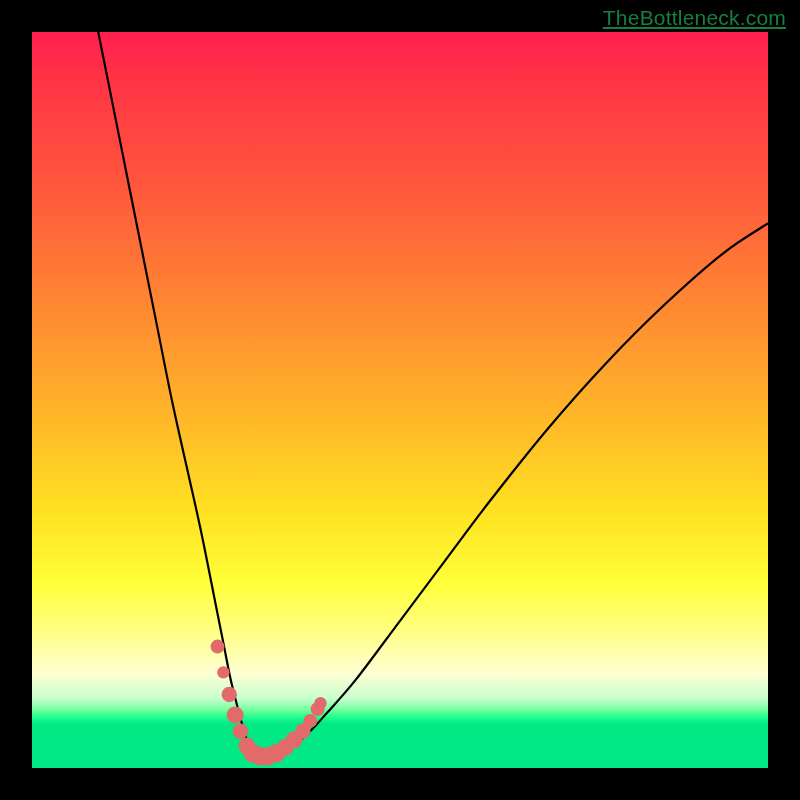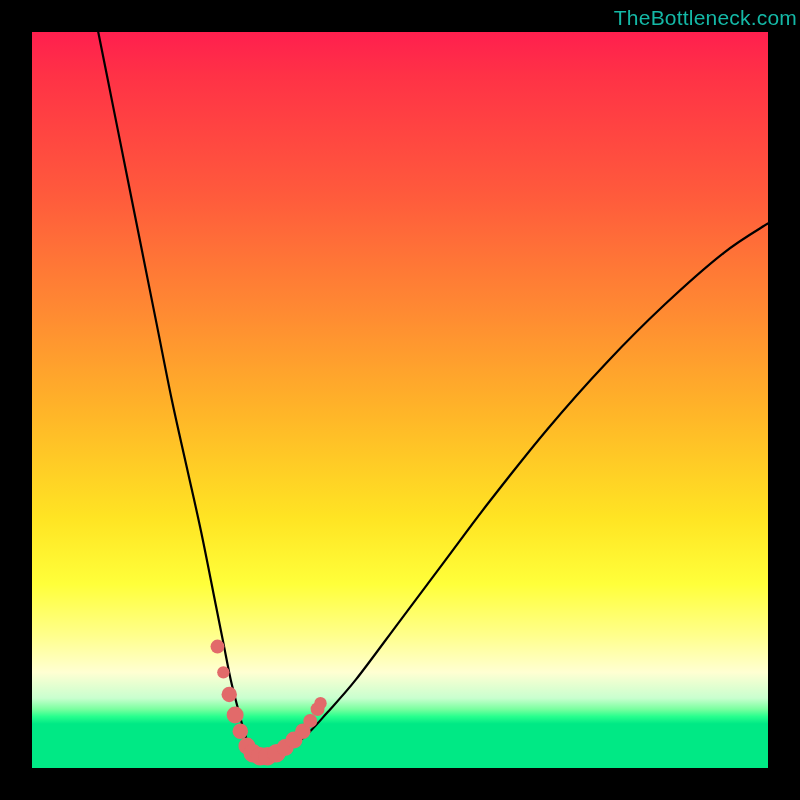--- a/index.html
+++ b/index.html
@@ -38,26 +38,27 @@
       #c9ffcf 90.5%,
       #7affa0 92%,
       #28ff8e 93%,
       #00e985 94%,
       #00e985 100%
     );
   }
   .watermark {
     position: absolute;
     top: 6px;
-    right: 3px;
-    color: #14b8a6;
+    right: 14px;
+    color: #15803d;
     font-size: 21px;
     letter-spacing: 0.2px;
     font-weight: 500;
     user-select: none;
+    text-decoration: underline;
   }
   svg.curve {
     position: absolute;
     left: 0; top: 0;
     width: 736px; height: 736px;
     overflow: visible;
   }
 </style>
 </head>
 <body>

